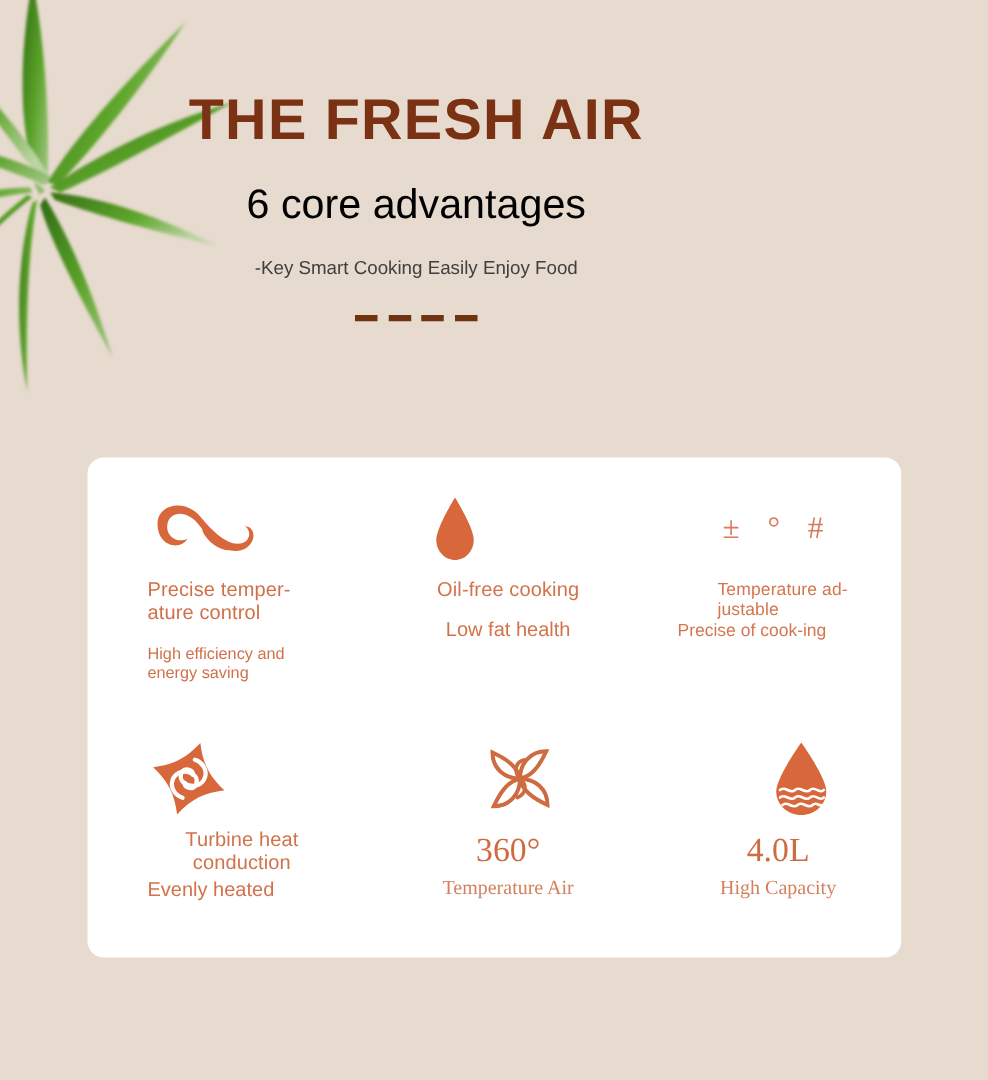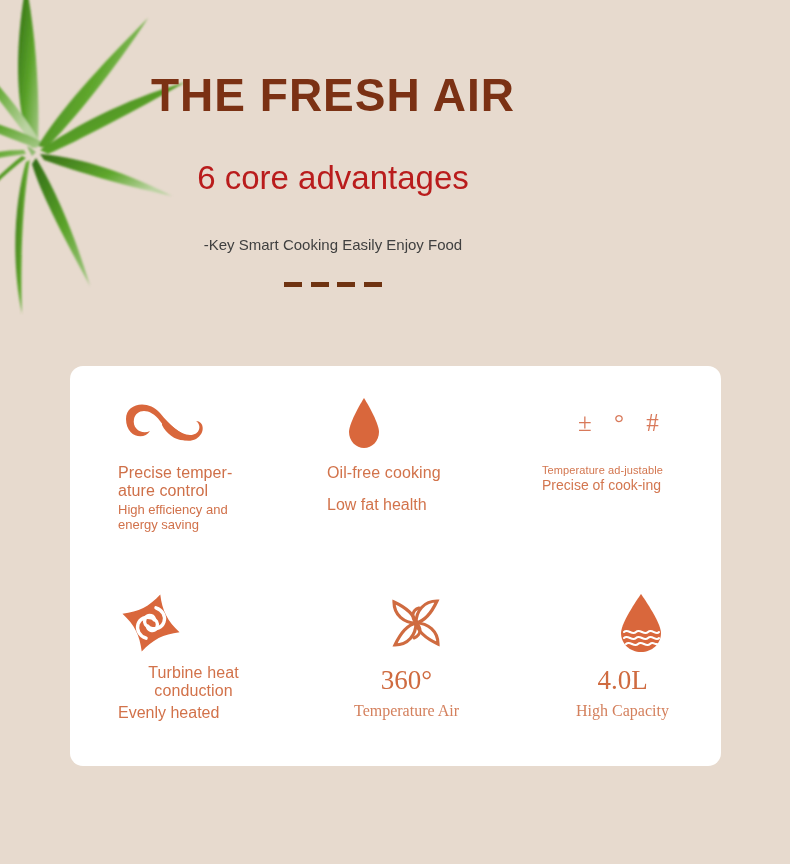--- a/index.html
+++ b/index.html
@@ -25,24 +25,24 @@
     text-align:center;
   }
   #main-title{
     margin:0;padding-top:68px;
     font-size:46px;line-height:54px;
     font-weight:bold;
     letter-spacing:1px;
     color:#7b3114;
   }
   #sub-title{
-    margin:15px;padding-top:22px;
+    margin:0;padding-top:22px;
     font-size:33px;line-height:38px;
     font-weight:normal;
-    color:#b91c1c;
+    color:#000000;
   }
   #tagline{
     margin:0;padding-top:24px;
     font-size:15px;line-height:18px;
     color:#404040;
   }
   #dash-divider{
     margin:0 auto;padding-top:28px;
     width:98px;
     display:flex;justify-content:space-between;
@@ -88,30 +88,30 @@
 
   .feature-text{line-height:1.14;}
   .line-primary{
     color:#d2704a;
     font-size:16px;
     letter-spacing:.1px;
   }
   .line-secondary{
     color:#d2754f;
     font-size:13px;
-    margin-top:3px;
+    margin-top:16px;
   }
 
   
   .c1 .line-primary{font-size:16px;color:#cf7049;}
   .c1 .line-secondary{font-size:13px;color:#d1714a;}
-  .c2{}
+  .c2{text-align:center;}
   .c2 .line-primary{font-size:16px;color:#d2734b;margin-bottom:14px;}
   .c2 .line-secondary{font-size:16px;color:#d2734b;margin-top:1px;}
-  .c3 .line-primary{font-size:11px;color:#d3764f;}
+  .c3 .line-primary{font-size:14px;color:#d3764f;margin-left:32px;}
   .c3 .line-secondary{font-size:14px;color:#d3764f;margin-top:1px;}
   .c4 .line-primary{font-size:16px;color:#d2724a;text-align:center;}
   .c4 .line-secondary{font-size:16px;color:#d2724a;margin-top:4px;}
 
   .big-value{
     font-size:27px;color:#cf6b40;
     line-height:32px;
   }
   .big-caption{
     font-size:16px;color:#d4805d;

